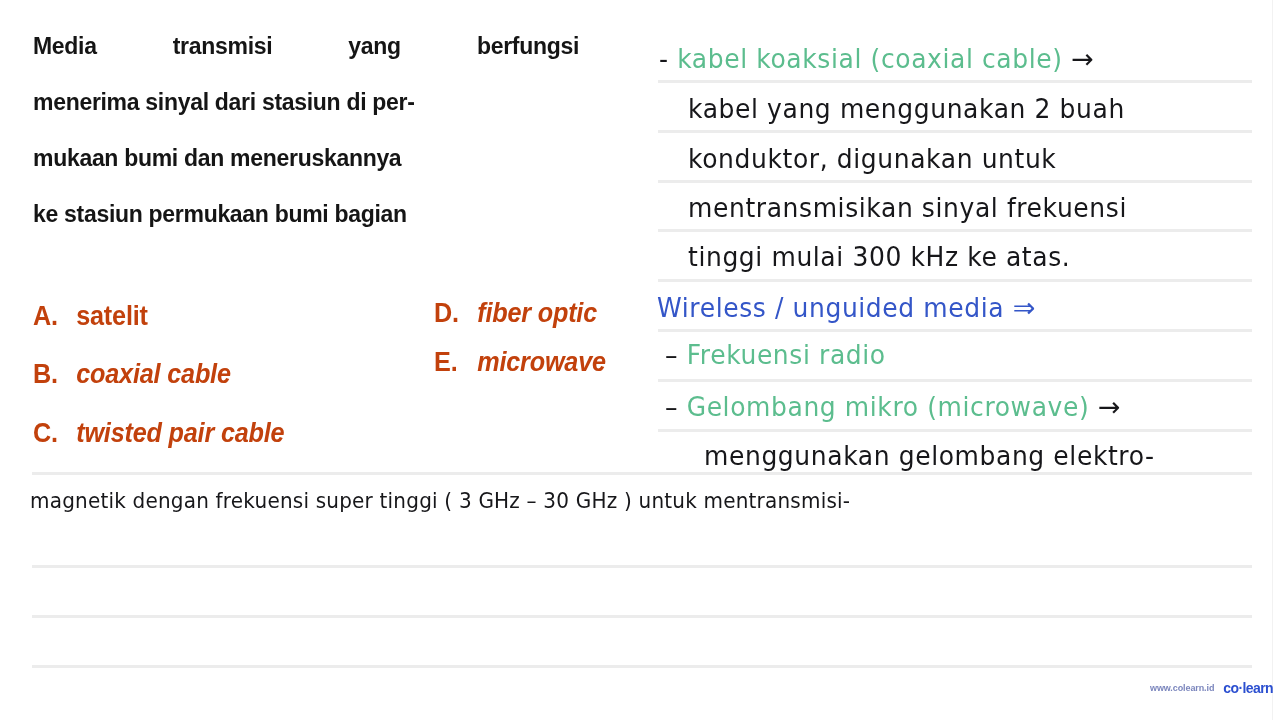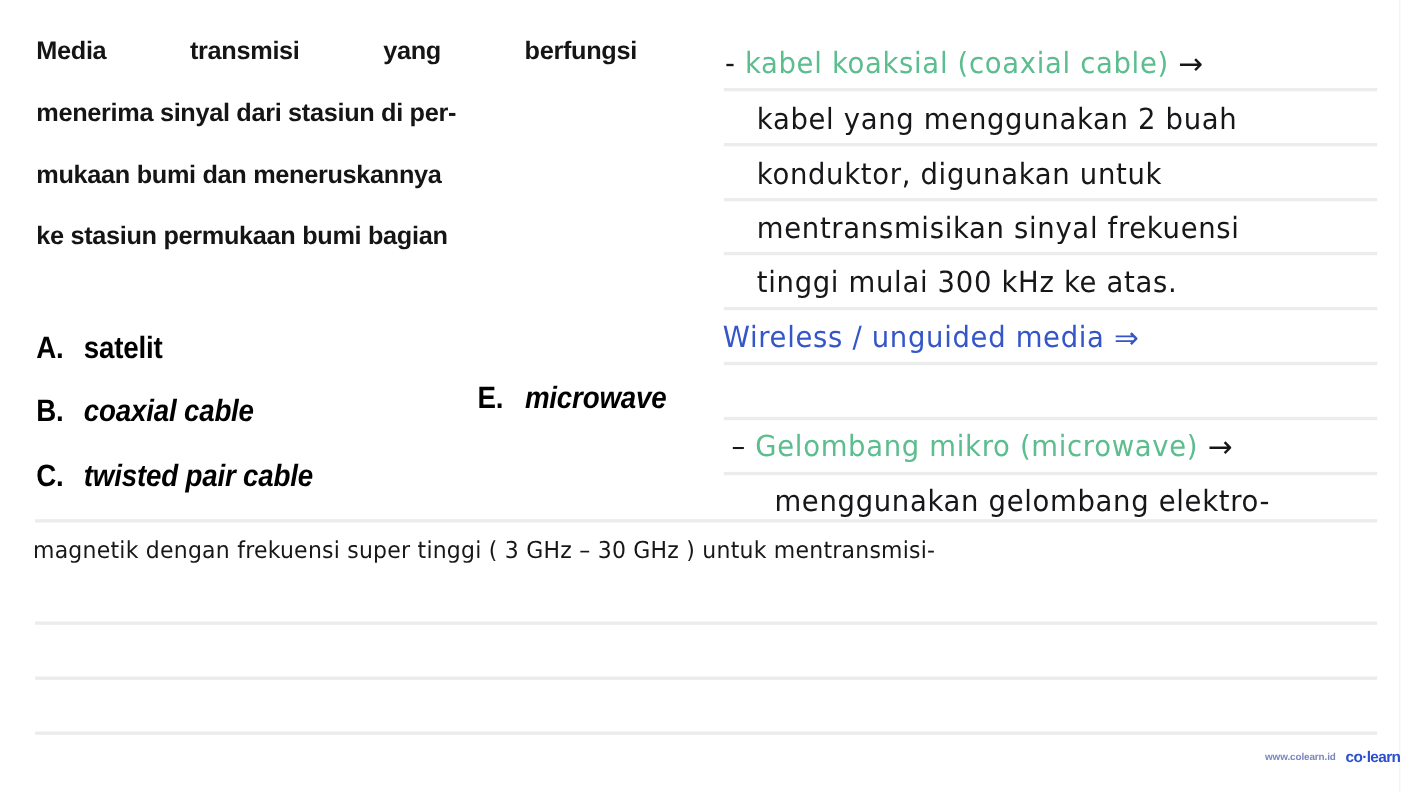--- a/index.html
+++ b/index.html
@@ -53,21 +53,21 @@
     justify-content: space-between;
     width: 546px;
   }
 
   
   .opt {
     position: absolute;
     font-family: "Liberation Sans", sans-serif;
     font-weight: 700;
     font-size: 28px;
-    color: #000000;
+    color: #c2410c;
     white-space: nowrap;
     letter-spacing: -0.2px;
   }
   .opt .letter {
     display: inline-block;
     width: 48px;
     font-style: normal;
   }
   .opt .val { font-style: italic; }
   .opt .val.plain { font-style: normal; }
@@ -156,20 +156,25 @@
     <span class="opt-inner">
       <span class="letter">B.</span><span class="val">coaxial cable</span>
     </span>
   </div>
   <div class="opt" style="left:33px; top:417px">
     <span class="opt-inner">
       <span class="letter">C.</span><span class="val">twisted pair cable</span>
     </span>
   </div>
 
+  <div class="opt" style="left:434px; top:297px">
+    <span class="opt-inner">
+      <span class="letter">D.</span><span class="val">fiber optic</span>
+    </span>
+  </div>
   <div class="opt" style="left:434px; top:346px">
     <span class="opt-inner">
       <span class="letter">E.</span><span class="val">microwave</span>
     </span>
   </div>
 
   <div class="hw" style="left:659px; top:43px">
     <span class="dark sq">-</span>
     <span class="green sq">kabel koaksial (coaxial cable)</span>
     <span class="arrow">→</span>
@@ -189,20 +194,24 @@
 
   <div class="hw" style="left:688px; top:243px">
     <span class="dark sq">tinggi mulai 300 kHz ke atas.</span>
   </div>
 
   <div class="hw" style="left:657px; top:292px">
     <span class="blue sq">Wireless / unguided media</span>
     <span class="arrow bluearrow">⇒</span>
   </div>
 
+  <div class="hw" style="left:665px; top:341px">
+    <span class="dark sq">–</span>
+    <span class="green sq">Frekuensi radio</span>
+  </div>
 
   <div class="hw" style="left:665px; top:391px">
     <span class="dark sq">–</span>
     <span class="green sq">Gelombang mikro (microwave)</span>
     <span class="arrow">→</span>
   </div>
 
   <div class="hw" style="left:704px; top:442px">
     <span class="dark sq">menggunakan gelombang elektro-</span>
   </div>

